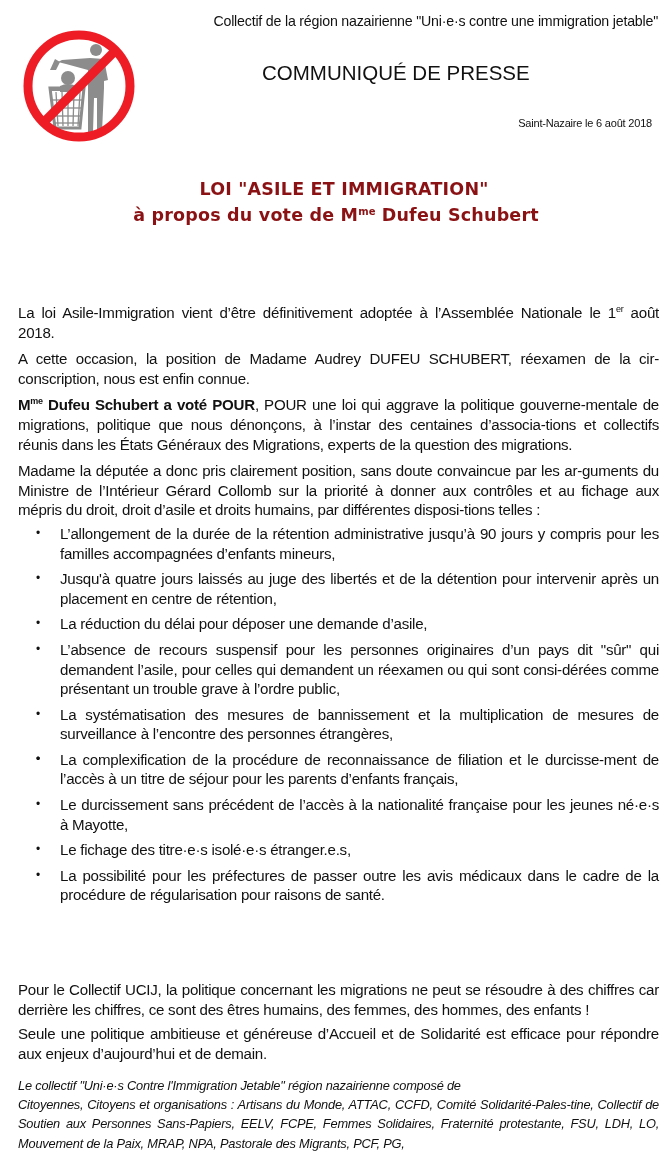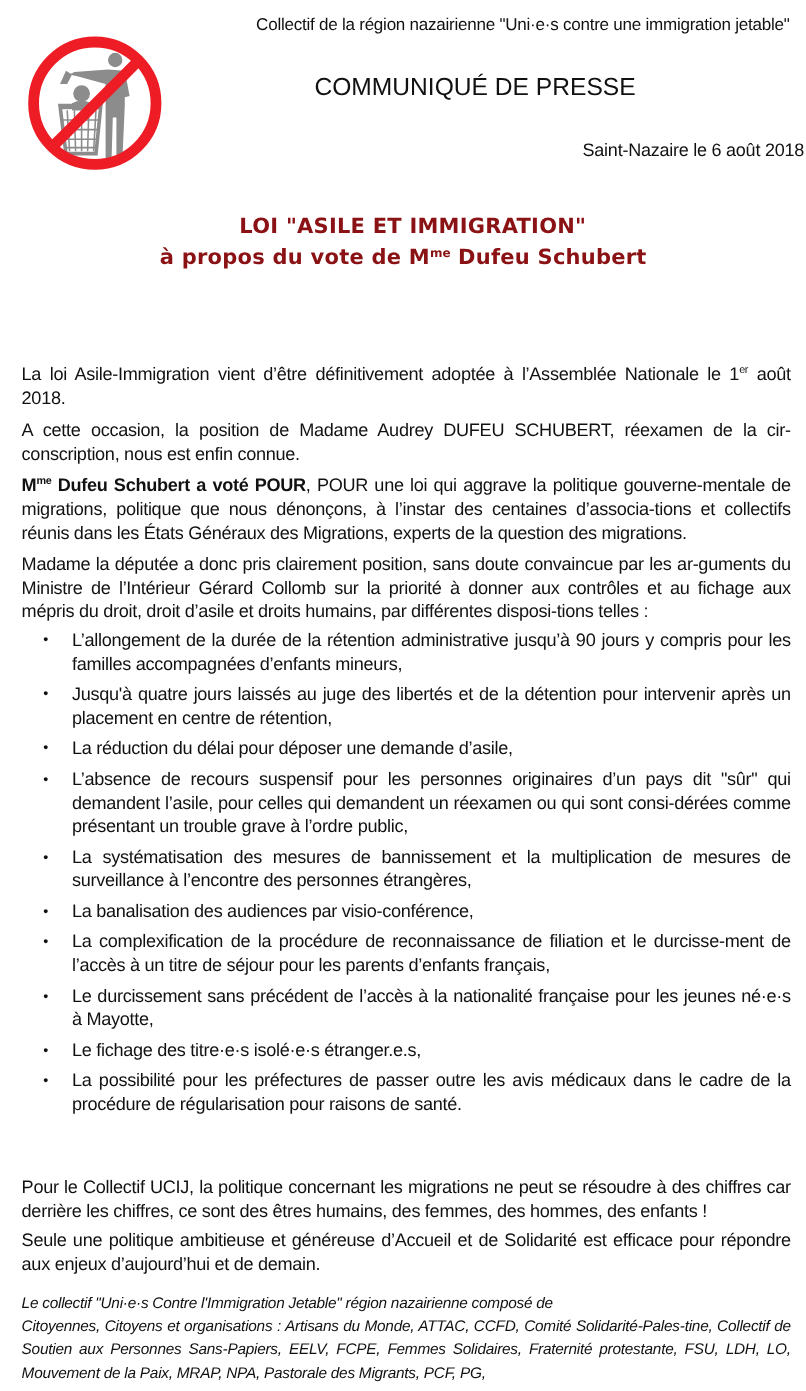--- a/index.html
+++ b/index.html
@@ -10,22 +10,22 @@
     .logo { position: absolute; left: 20px; top: 26px; width: 118px; height: 120px; }
     .org-line {
       position: absolute; right: 14px; top: 13px;
       font-size: 14.2px; letter-spacing: -0.2px; white-space: nowrap; text-align: center;
     }
     .doc-title {
       position: absolute; left: 262px; top: 61px;
       font-size: 20.5px; font-weight: normal; letter-spacing: 0px; white-space: nowrap;
     }
     .place-date {
-      position: absolute; right: 2px; top: 117px;
-      font-size: 15px; letter-spacing: -0.2px; white-space: nowrap;
+      position: absolute; right: 20px; top: 117px;
+      font-size: 11px; letter-spacing: -0.2px; white-space: nowrap;
     }
     .headline {
       position: absolute; left: 0; width: 672px; text-align: center;
       color: #8b1214; font-family: "DejaVu Sans", sans-serif; font-weight: bold;
       font-size: 17.5px; white-space: nowrap; letter-spacing: 0.2px;
     }
     .headline.l1 { top: 179px; left: 8px; }
     .headline.l2 { top: 205px; left: 0px; }
     .headline sup { font-size: 10px; vertical-align: 6px; letter-spacing: 0; }
     .body {
@@ -96,21 +96,21 @@
   <p><span>La loi Asile-Immigration vient d’être définitivement adoptée à l’Assemblée Nationale le 1</span><sup>er</sup><span> août 2018.</span></p>
   <p>A cette occasion, la position de Madame Audrey DUFEU SCHUBERT, réexamen de la cir-conscription, nous est enfin connue.</p>
   <p><b><span>M</span><sup>me</sup><span> Dufeu Schubert a voté POUR</span></b><span>, POUR une loi qui aggrave la politique gouverne-mentale de migrations, politique que nous dénonçons, à l’instar des centaines d’associa-tions et collectifs réunis dans les États Généraux des Migrations, experts de la question des migrations.</span></p>
   <p style="margin-bottom:4px">Madame la députée a donc pris clairement position, sans doute convaincue par les ar-guments du Ministre de l’Intérieur Gérard Collomb sur la priorité à donner aux contrôles et au fichage aux mépris du droit, droit d’asile et droits humains, par différentes disposi-tions telles :</p>
   <ul class="bullets">
     <li><span class="dot">•</span><span>L’allongement de la durée de la rétention administrative jusqu’à 90 jours y compris pour les familles accompagnées d’enfants mineurs,</span></li>
     <li><span class="dot">•</span><span>Jusqu'à quatre jours laissés au juge des libertés et de la détention pour intervenir après un placement en centre de rétention,</span></li>
     <li><span class="dot">•</span><span>La réduction du délai pour déposer une demande d’asile,</span></li>
     <li><span class="dot">•</span><span>L’absence de recours suspensif pour les personnes originaires d’un pays dit "sûr" qui demandent l’asile, pour celles qui demandent un réexamen ou qui sont consi-dérées comme présentant un trouble grave à l’ordre public,</span></li>
     <li><span class="dot">•</span><span>La systématisation des mesures de bannissement et la multiplication de mesures de surveillance à l’encontre des personnes étrangères,</span></li>
-    <li><span class="dot">•</span><span>La banalisation des audiences par visio-conférence,</span></li>
+    <li><span class="dot">•</span></li>
     <li><span class="dot">•</span><span>La complexification de la procédure de reconnaissance de filiation et le durcisse-ment de l’accès à un titre de séjour pour les parents d’enfants français,</span></li>
     <li><span class="dot">•</span><span>Le durcissement sans précédent de l’accès à la nationalité française pour les jeunes né·e·s à Mayotte,</span></li>
     <li><span class="dot">•</span><span>Le fichage des titre·e·s isolé·e·s étranger.e.s,</span></li>
     <li><span class="dot">•</span><span>La possibilité pour les préfectures de passer outre les avis médicaux dans le cadre de la procédure de régularisation pour raisons de santé.</span></li>
   </ul>
 </div>
 
 <div class="conclusion">
   <p>Pour le Collectif UCIJ, la politique concernant les migrations ne peut se résoudre à des chiffres car derrière les chiffres, ce sont des êtres humains, des femmes, des hommes, des enfants !</p>
   <p>Seule une politique ambitieuse et généreuse d’Accueil et de Solidarité est efficace pour répondre aux enjeux d’aujourd’hui et de demain.</p>

